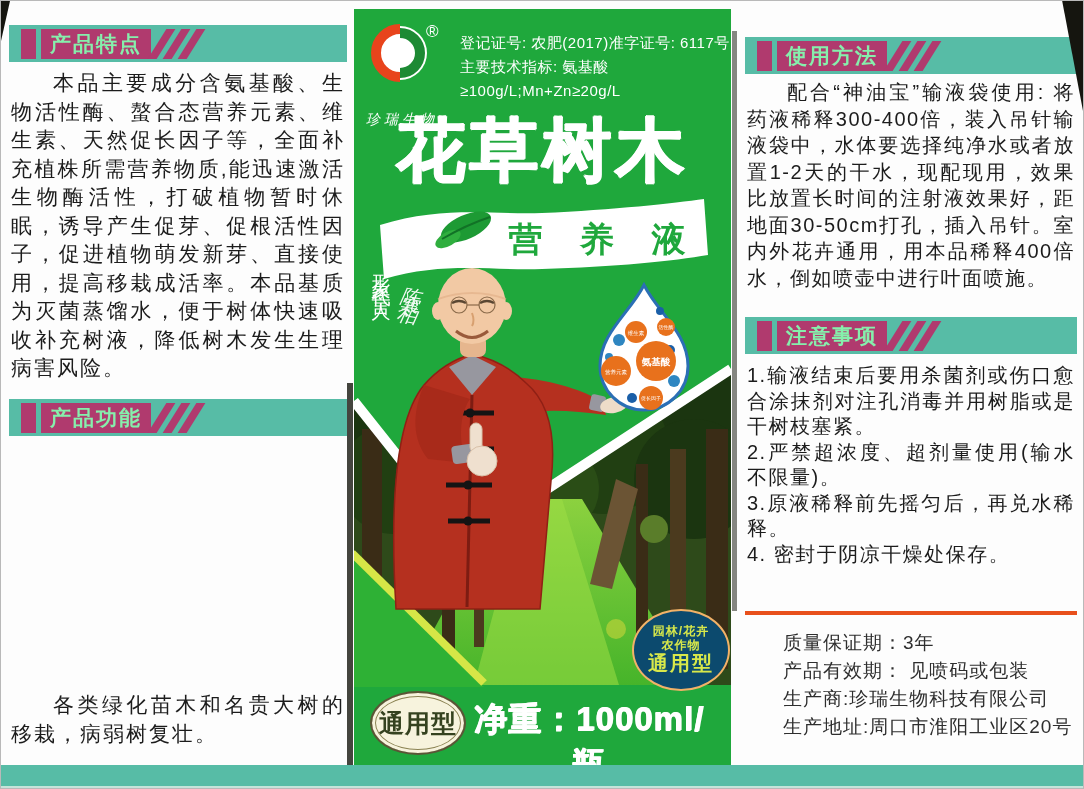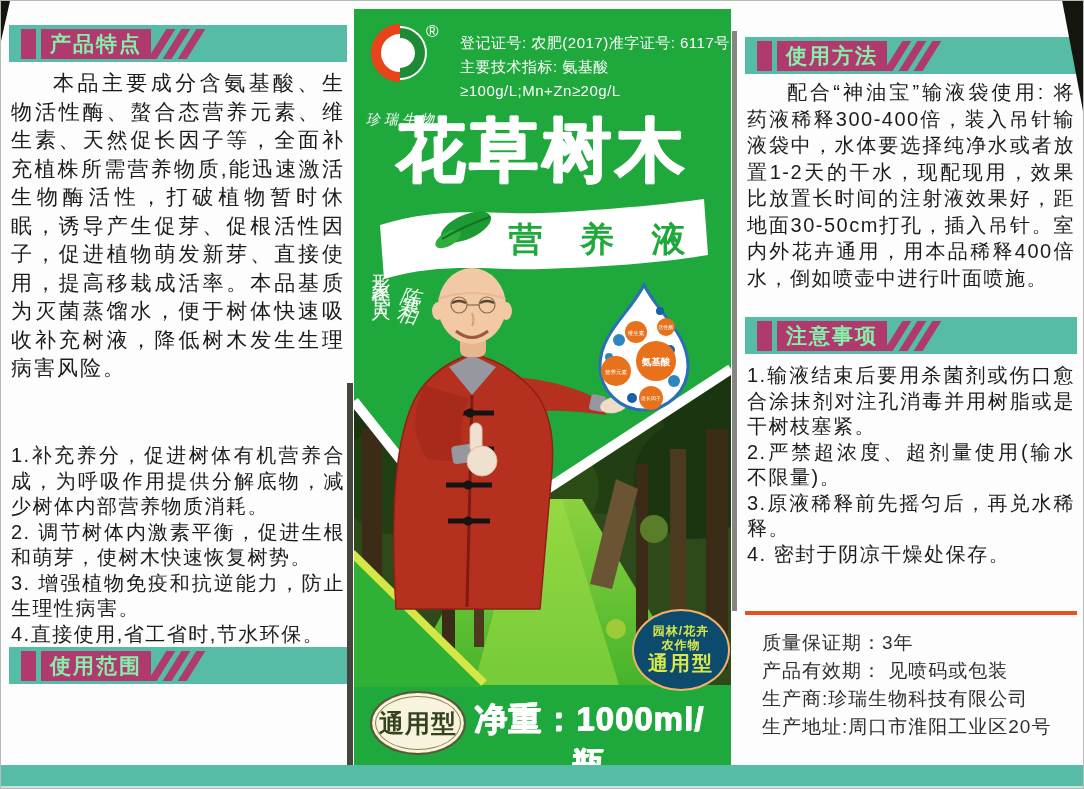--- a/index.html
+++ b/index.html
@@ -77,34 +77,31 @@
       <div class="tagrow">
         <div class="sq"></div>
         <div class="tag">产品特点</div>
         <div class="stripe"></div>
         <div class="stripe"></div>
         <div class="stripe"></div>
       </div>
     </div>
     <div class="body-text indent" style="top:68px">本品主要成分含氨基酸、生物活性酶、螯合态营养元素、维生素、天然促长因子等，全面补充植株所需营养物质,能迅速激活生物酶活性，打破植物暂时休眠，诱导产生促芽、促根活性因子，促进植物萌发新芽、直接使用，提高移栽成活率。本品基质为灭菌蒸馏水，便于树体快速吸收补充树液，降低树木发生生理病害风险。</div>
 
-    <div class="body-text list-text pre" style="top:442px">1.补充养分，促进树体有机营养合成，为呼吸作用提供分解底物，减少树体内部营养物质消耗。
-2. 调节树体内激素平衡，促进生根和萌芽，使树木快速恢复树势。
-3. 增强植物免疫和抗逆能力，防止生理性病害。
-4.直接使用,省工省时,节水环保。</div>
-
-    <div class="hdr" style="top:646px">
-      <div class="tagrow">
-        <div class="sq"></div>
-        <div class="tag">使用范围</div>
-        <div class="stripe"></div>
-        <div class="stripe"></div>
-        <div class="stripe"></div>
-      </div>
-    </div>
+    <div class="hdr" style="top:398px">
+      <div class="tagrow">
+        <div class="sq"></div>
+        <div class="tag">产品功能</div>
+        <div class="stripe"></div>
+        <div class="stripe"></div>
+        <div class="stripe"></div>
+      </div>
+    </div>
+
+    <div class="body-text indent" style="top:690px">各类绿化苗木和名贵大树的移栽，病弱树复壮。</div>
   </div>
 
   <div class="panel-center">
 
     <svg class="scene" viewBox="0 0 377 757">
       <defs>
         <clipPath id="photoClip">
             <polygon points="0,392 112,533 377,360 377,676 0,676"></polygon>
           </clipPath>
         <linearGradient id="grass" x1="0" y1="0" x2="0" y2="1">
@@ -262,21 +259,21 @@
         <div class="stripe"></div>
       </div>
     </div>
     <div class="body-text list-text pre" style="top:350px">1.输液结束后要用杀菌剂或伤口愈合涂抹剂对注孔消毒并用树脂或是干树枝塞紧。
 2.严禁超浓度、超剂量使用(输水不限量)。
 3.原液稀释前先摇匀后，再兑水稀释。
 4. 密封于阴凉干燥处保存。</div>
 
     <div class="red-hr" style="top:598px"></div>
 
-    <div class="body-text info-text" style="top:616px;left:17px">
+    <div class="body-text info-text" style="top:616px;left:38px">
       <div>质量保证期：3年</div>
       <div>产品有效期： 见喷码或包装</div>
       <div>生产商:珍瑞生物科技有限公司</div>
       <div>生产地址:周口市淮阳工业区20号</div>
     </div>
   </div>
 
   <div class="bottom-bar"></div>
   <div class="bottom-strip"></div>
   <div class="fold-shadow"></div>

